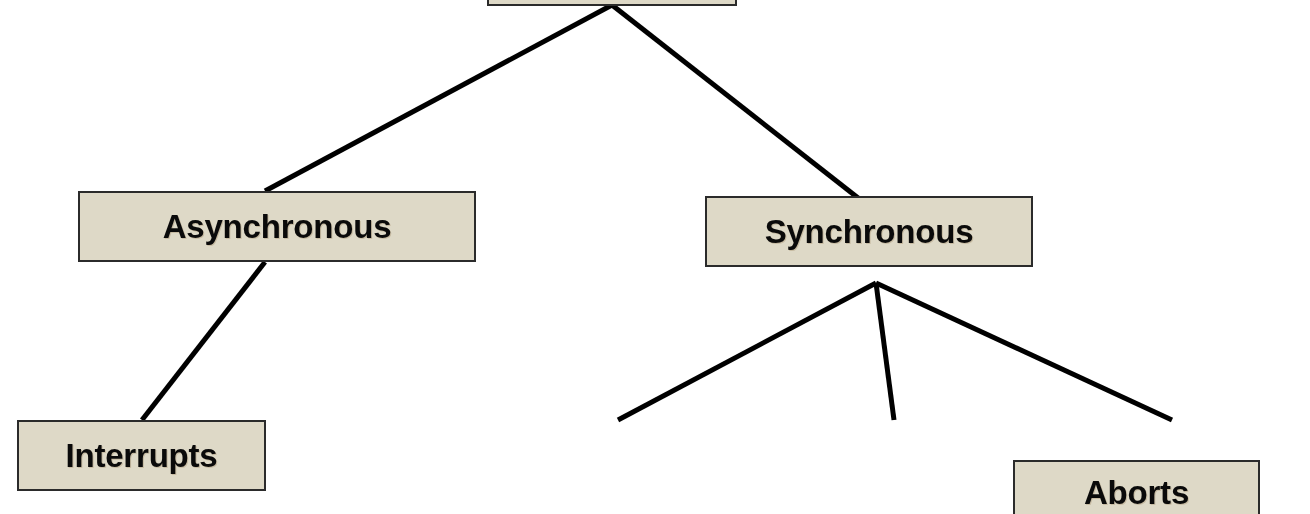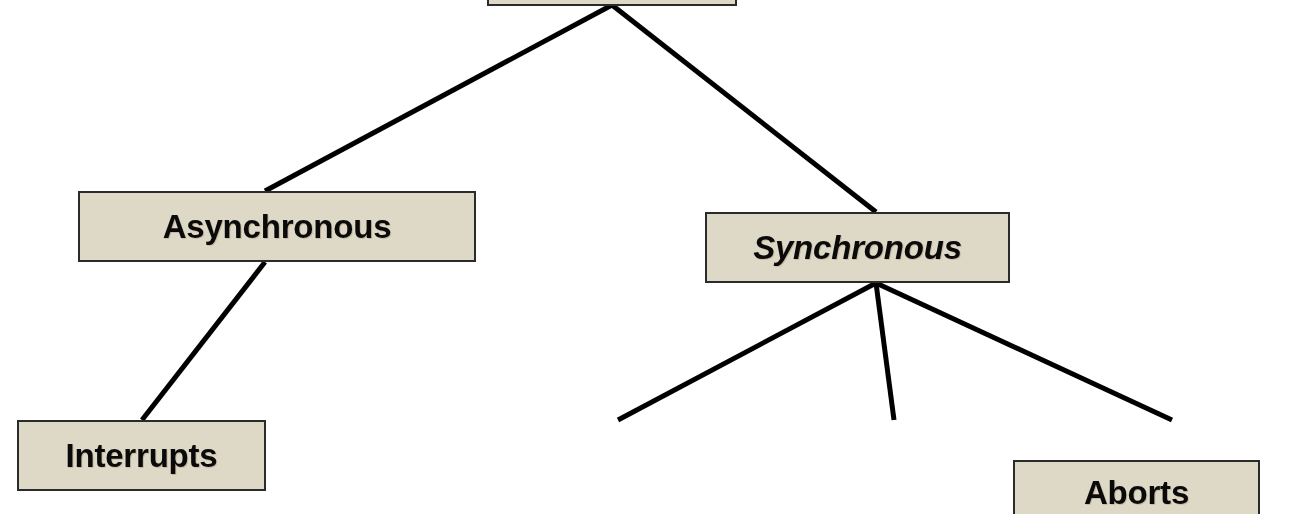--- a/index.html
+++ b/index.html
@@ -54,24 +54,23 @@
     height: 58px;
   }
   #node-asynchronous {
     left: 78px;
     top: 191px;
     width: 398px;
     height: 71px;
   }
   #node-synchronous {
     left: 705px;
-    top: 212px;
-    width: 305px;
+    top: 196px;
+    width: 328px;
     height: 71px;
-    font-style: italic;
   }
   #node-interrupts {
     left: 17px;
     top: 420px;
     width: 249px;
     height: 71px;
     text-align: right;
   }
   #node-traps {
     left: 492px;

